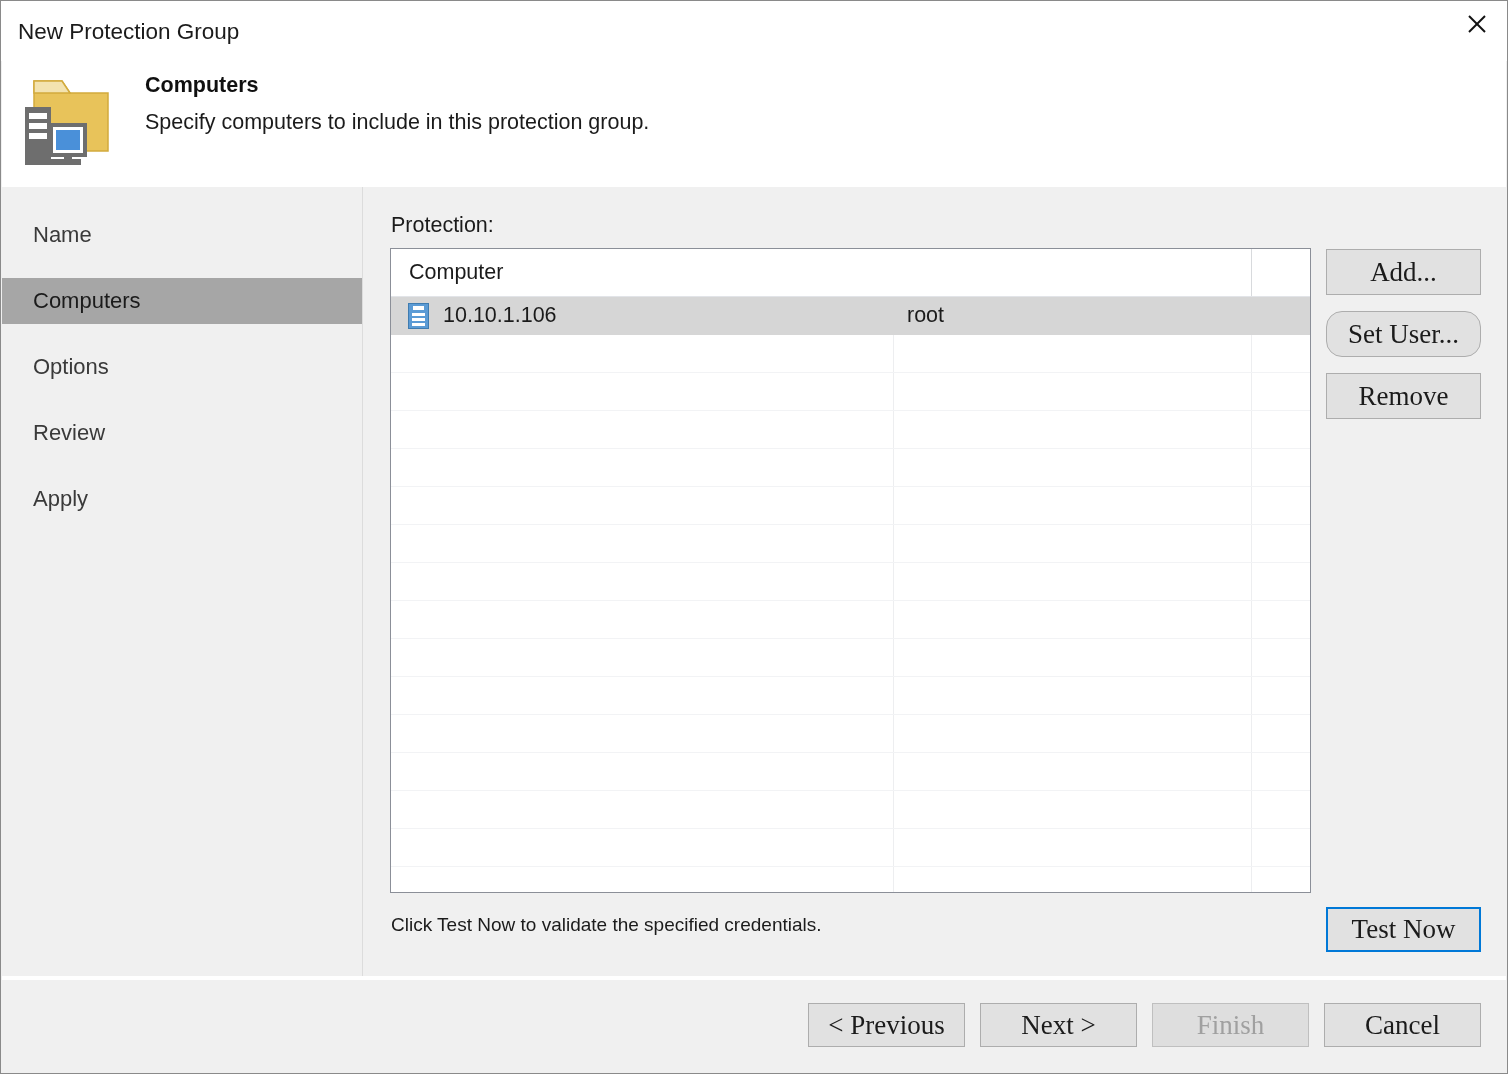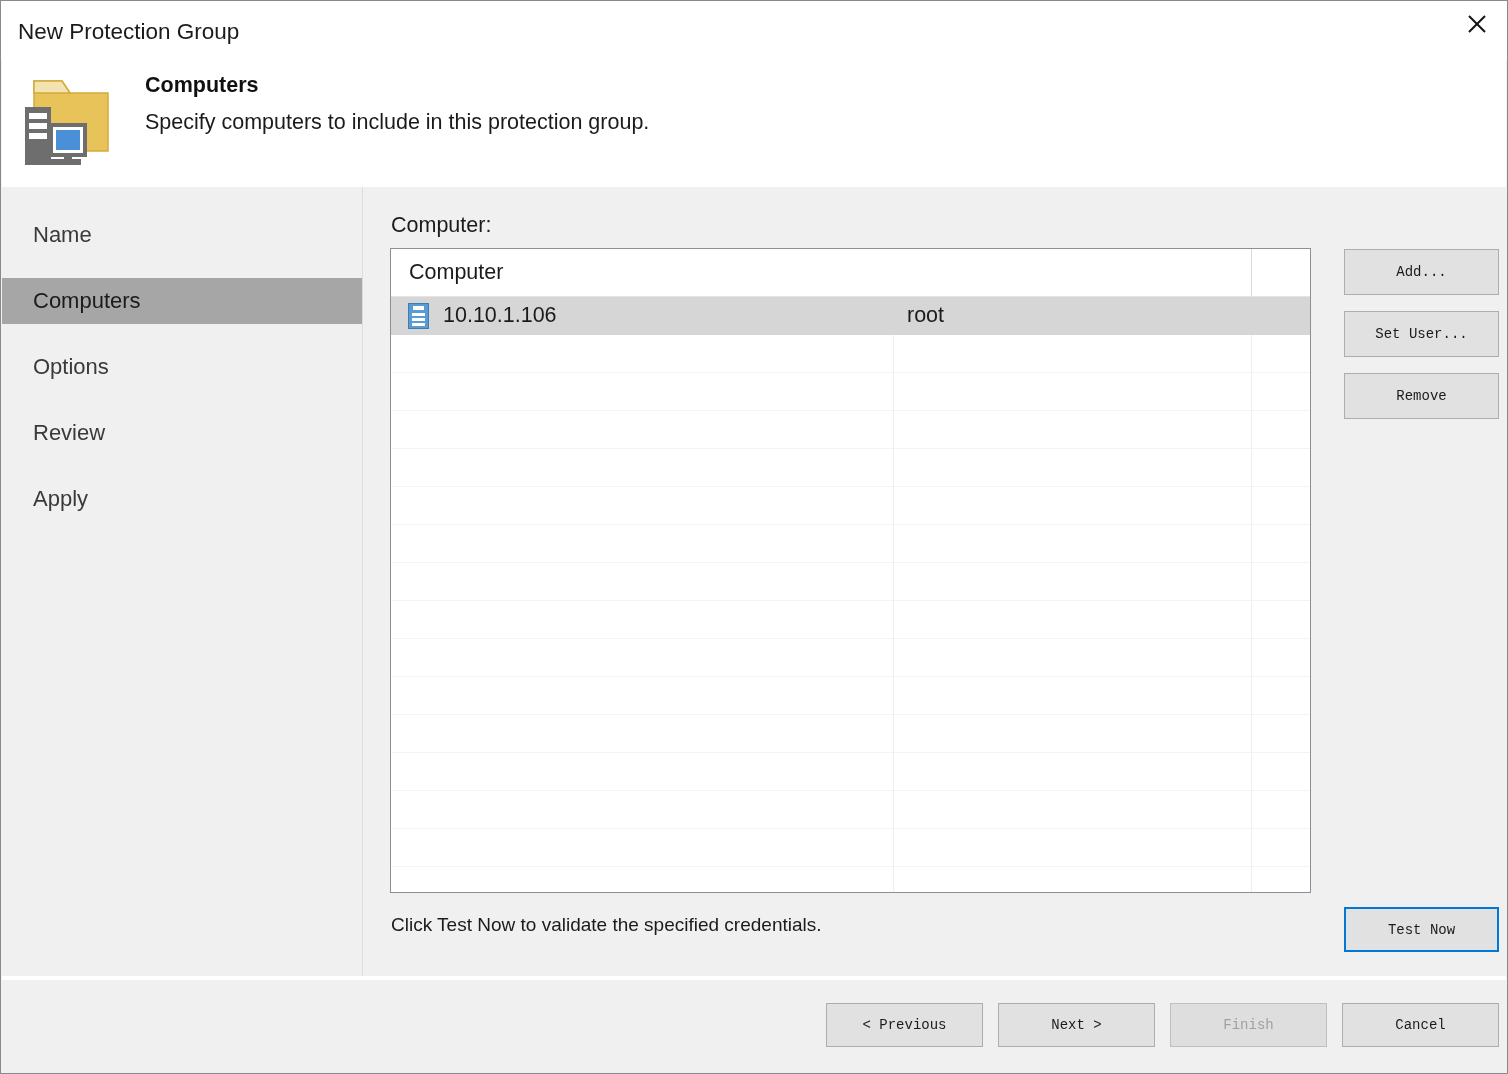--- a/index.html
+++ b/index.html
@@ -215,49 +215,48 @@
     font-size: 19px;
     color: #1b1b1b;
     white-space: nowrap;
   }
 
   
   .btn {
     box-sizing: border-box;
     background: #e1e1e1;
     border: 1px solid #adadad;
-    font-size: 14px;
-    color: #1b1b1b;
-    font-family: Liberation Mono, monospace;
+    font-size: 27px;
+    color: #1b1b1b;
+    font-family: Liberation Serif, serif;
     display: flex;
     align-items: center;
     justify-content: center;
     cursor: pointer;
     white-space: nowrap;
     padding: 0;
-    margin-left: 18px;
   }
   .btn.disabled {
     color: #a0a0a0;
     border-color: #bfbfbf;
     background: #dedede;
     cursor: default;
   }
   .btn.focused {
     border: 2px solid #0078d7;
   }
 
   .side-btn {
     position: absolute;
     left: 962px;
     width: 155px;
     height: 46px;
   }
   .side-btn.b1 { top: 62px; }
-  .side-btn.b2 { top: 124px; }
+  .side-btn.b2 { top: 124px; border-radius: 16px; }
   .side-btn.b3 { top: 186px; }
 
   .test-btn {
     position: absolute;
     left: 962px;
     top: 720px;
     width: 155px;
     height: 45px;
   }
 
@@ -341,21 +340,21 @@
       <div class="nav-item spaced">
         <span>Review</span>
       </div>
       <div class="nav-item spaced">
         <span>Apply</span>
       </div>
     </div>
 
     <div class="content">
 
-      <div class="computers-label">Computer:</div>
+      <div class="computers-label">Protection:</div>
 
       <div class="table-box">
         <div class="thead">
           <div class="th c1">Computer</div>
           <div class="th c3"></div>
         </div>
         <div class="tbody">
           <div class="vline v1"></div>
           <div class="vline v2"></div>
 

